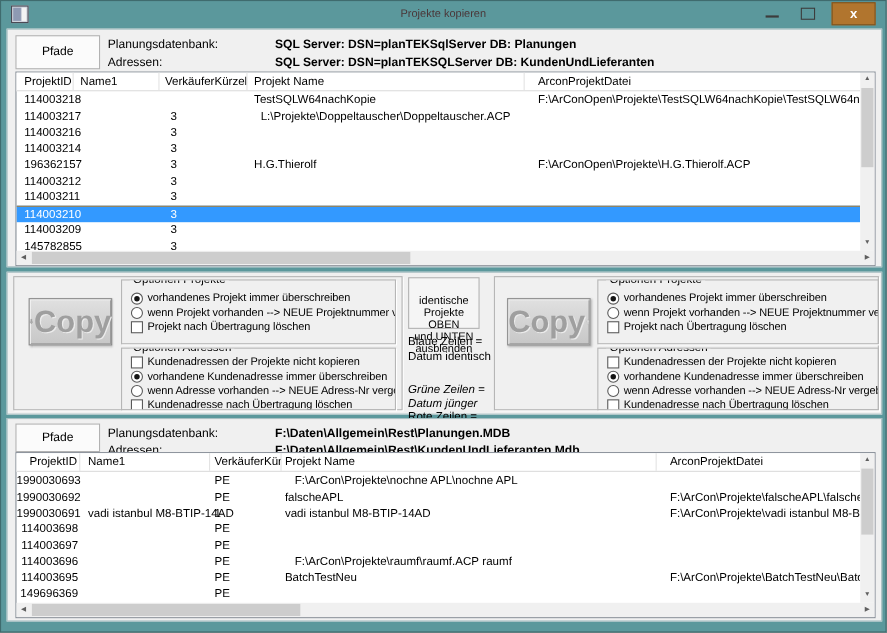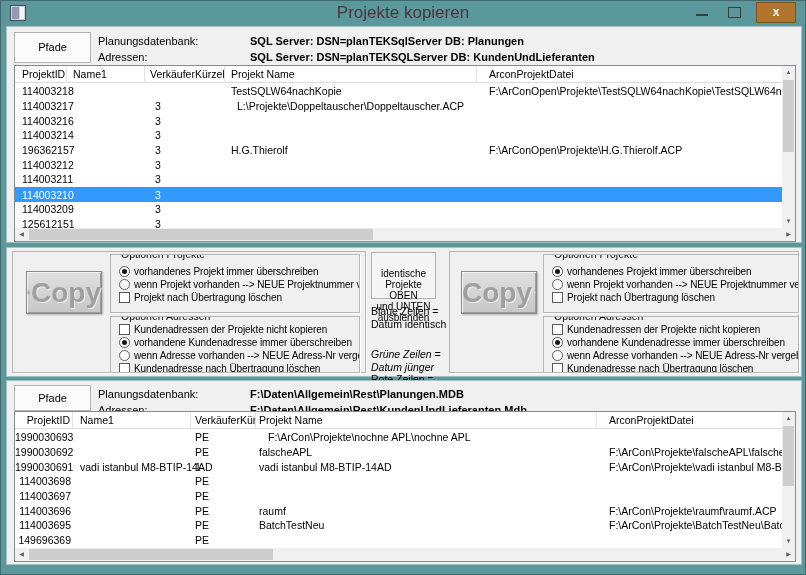--- a/index.html
+++ b/index.html
@@ -9,21 +9,21 @@
     border:1px solid #3f6b6e;overflow:hidden;
     font-family:"Liberation Sans",sans-serif;color:#000;
   }
   
   .titlebar{position:absolute;left:0;top:0;width:100%;height:24px;}
   .app-icon{position:absolute;left:9px;top:4px;width:16px;height:16px;
     background:#cfd3dc;border:1px solid #4a4a55;}
   .app-icon::before{content:"";position:absolute;left:1px;top:1px;right:6px;bottom:1px;background:#8e9ab3;}
   .app-icon::after{content:"";position:absolute;right:1px;top:1px;width:4px;bottom:1px;background:#f4f4f4;}
   .title{position:absolute;left:0;right:0;top:0;height:24px;line-height:23px;
-    text-align:center;font-size:17px;color:#4a3638;}
+    text-align:center;font-size:10px;color:#4a3638;}
   .btn-min{position:absolute;right:90px;top:0;width:26px;height:22px;cursor:default;}
   .btn-min::after{content:"";position:absolute;left:7px;right:7px;bottom:7px;height:2px;background:#3c3c3c;}
   .btn-max{position:absolute;right:58px;top:0;width:26px;height:22px;}
   .btn-max::after{content:"";position:absolute;left:7px;top:6px;width:11px;height:9px;
     border:1px solid #3c3c3c;background:transparent;}
   .btn-close{position:absolute;right:9px;top:1px;width:40px;height:21px;
     background:#b1752e;border:1px solid #7d5420;color:#fff;
     font-size:12px;font-weight:bold;text-align:center;line-height:19px;}
   
   .panel{position:absolute;left:5px;width:796px;background:#f0f0f0;border:1px solid #a9c0c3;}
@@ -190,21 +190,21 @@
             <div class="cell c4"></div>
           </div>
           <div class="trow">
             <div class="cell c0">114003209</div>
             <div class="cell c1"></div>
             <div class="cell c2">3</div>
             <div class="cell c3"></div>
             <div class="cell c4"></div>
           </div>
           <div class="trow">
-            <div class="cell c0">125612151</div>
+            <div class="cell c0">145782855</div>
             <div class="cell c1"></div>
             <div class="cell c2">3</div>
             <div class="cell c3"></div>
             <div class="cell c4"></div>
           </div>
         </div>
       <div class="sb-v">
         <div class="sb-btn up">▲</div>
         <div class="thumb" style="left:1px;right:1px;top:14px;height:72px;"></div>
         <div class="sb-btn down">▼</div>
@@ -370,22 +370,22 @@
             <div class="cell c0">114003697</div>
             <div class="cell c1"></div>
             <div class="cell c2">PE</div>
             <div class="cell c3"></div>
             <div class="cell c4"></div>
           </div>
           <div class="trow">
             <div class="cell c0">114003696</div>
             <div class="cell c1"></div>
             <div class="cell c2">PE</div>
+            <div class="cell c4">F:\ArCon\Projekte\raumf\raumf.ACP</div>
             <div class="cell c3">raumf</div>
-            <div class="cell c4">F:\ArCon\Projekte\raumf\raumf.ACP</div>
           </div>
           <div class="trow">
             <div class="cell c0">114003695</div>
             <div class="cell c1"></div>
             <div class="cell c2">PE</div>
             <div class="cell c3">BatchTestNeu</div>
             <div class="cell c4">F:\ArCon\Projekte\BatchTestNeu\BatchTest</div>
           </div>
           <div class="trow">
             <div class="cell c0">149696369</div>

